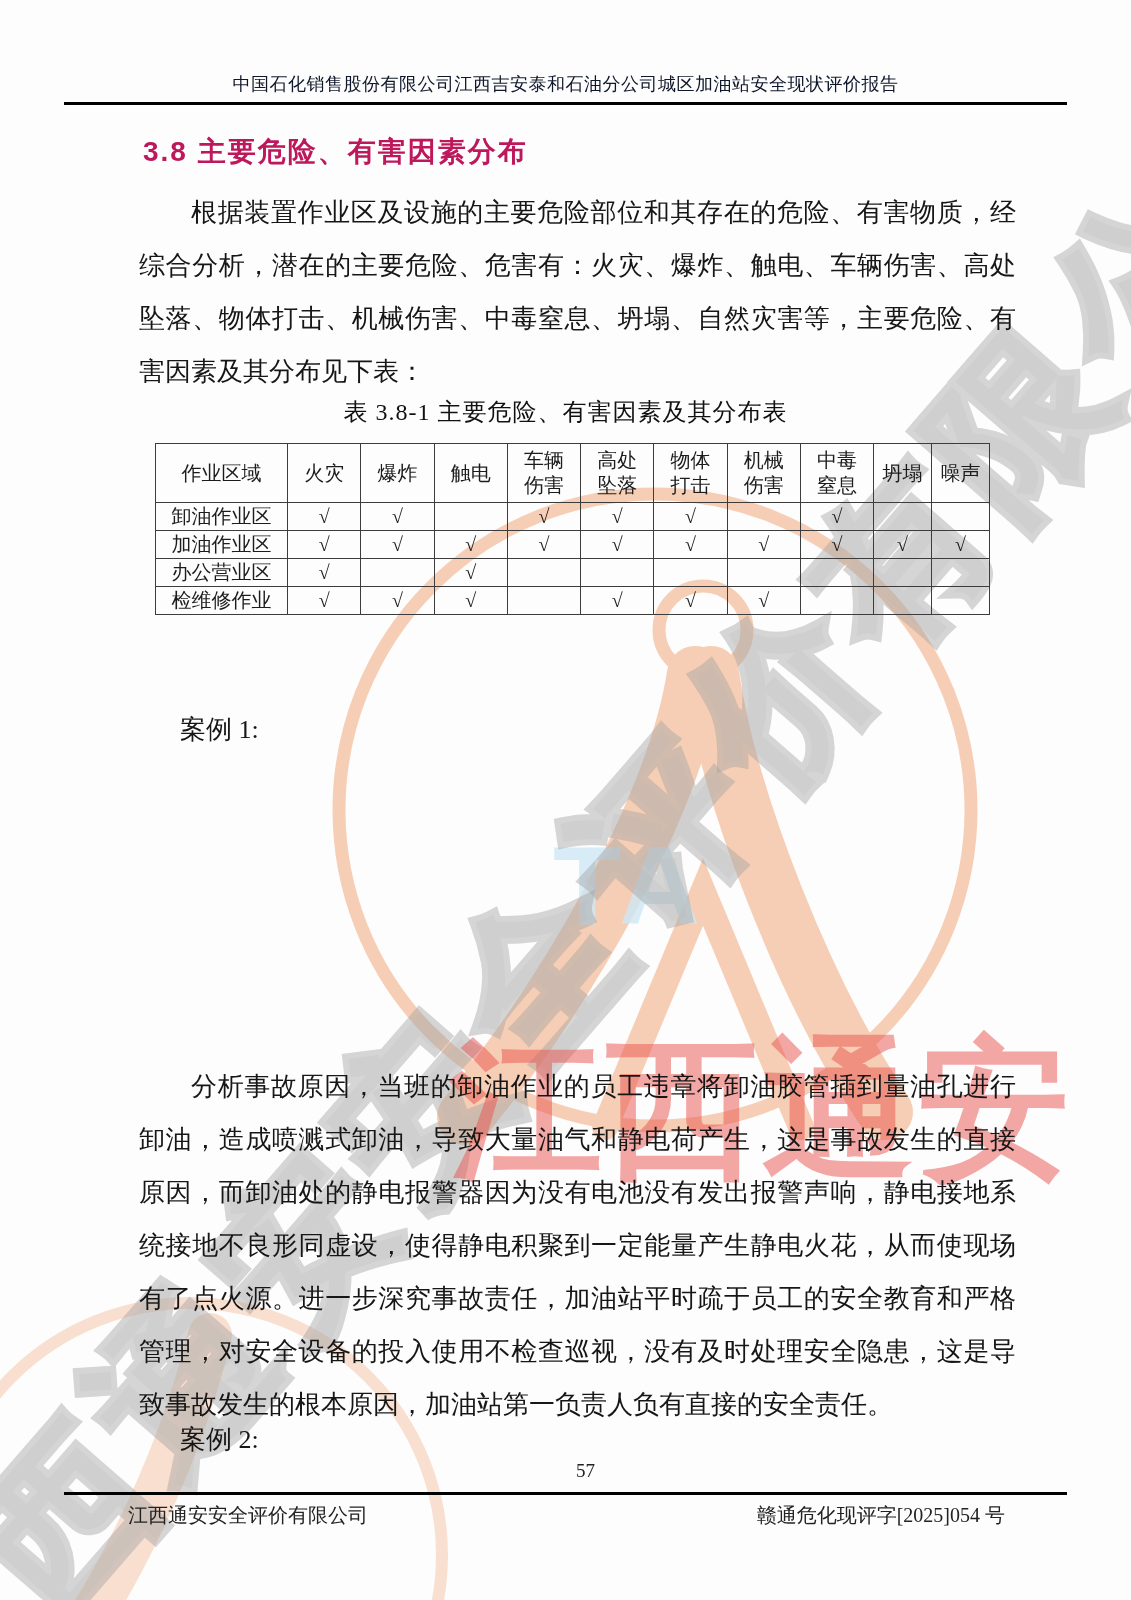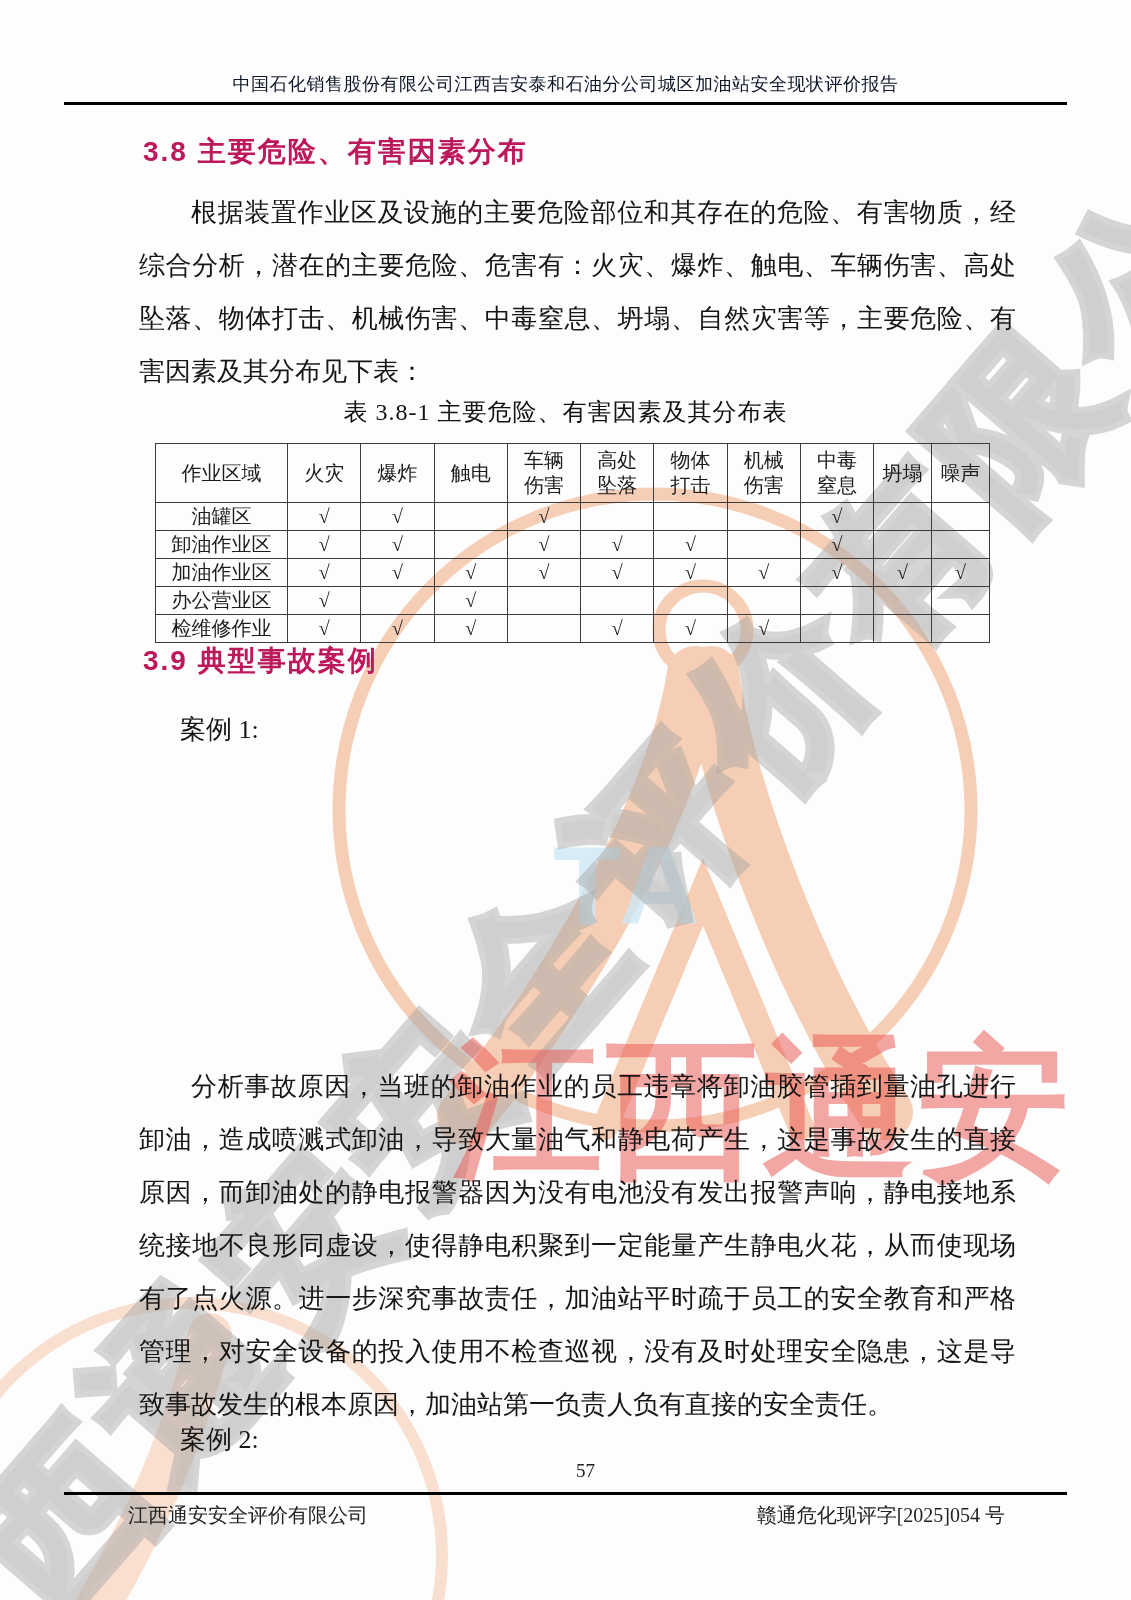--- a/index.html
+++ b/index.html
@@ -152,33 +152,20 @@
             <td>物体
 打击</td>
             <td>机械
 伤害</td>
             <td>中毒
 窒息</td>
             <td>坍塌</td>
             <td>噪声</td>
           </tr>
           <tr>
-            <td>油罐区</td>
-            <td>√</td>
-            <td>√</td>
-            <td></td>
-            <td>√</td>
-            <td></td>
-            <td></td>
-            <td></td>
-            <td>√</td>
-            <td></td>
-            <td></td>
-          </tr>
-          <tr>
             <td>卸油作业区</td>
             <td>√</td>
             <td>√</td>
             <td></td>
             <td>√</td>
             <td>√</td>
             <td>√</td>
             <td></td>
             <td>√</td>
             <td></td>
@@ -219,21 +206,20 @@
             <td>√</td>
             <td>√</td>
             <td>√</td>
             <td></td>
             <td></td>
             <td></td>
           </tr>
         </tbody>
     </table>
 
-    <div class="h-section h-39">3.9 典型事故案例</div>
 
     <div class="case-label case1-label">案例 1:</div>
 
 
     <div class="para indent para-case1b">分析事故原因，当班的卸油作业的员工违章将卸油胶管插到量油孔进行卸油，造成喷溅式卸油，导致大量油气和静电荷产生，这是事故发生的直接原因，而卸油处的静电报警器因为没有电池没有发出报警声响，静电接地系统接地不良形同虚设，使得静电积聚到一定能量产生静电火花，从而使现场有了点火源。进一步深究事故责任，加油站平时疏于员工的安全教育和严格管理，对安全设备的投入使用不检查巡视，没有及时处理安全隐患，这是导致事故发生的根本原因，加油站第一负责人负有直接的安全责任。</div>
 
     <div class="case-label case2-label">案例 2:</div>
 
     <div class="page-num">57</div>
     <div class="rule rule-bottom"></div>

